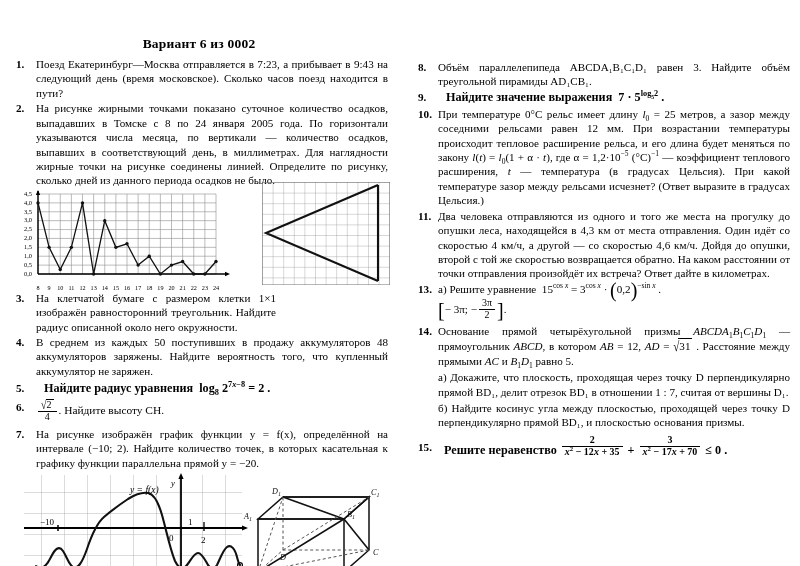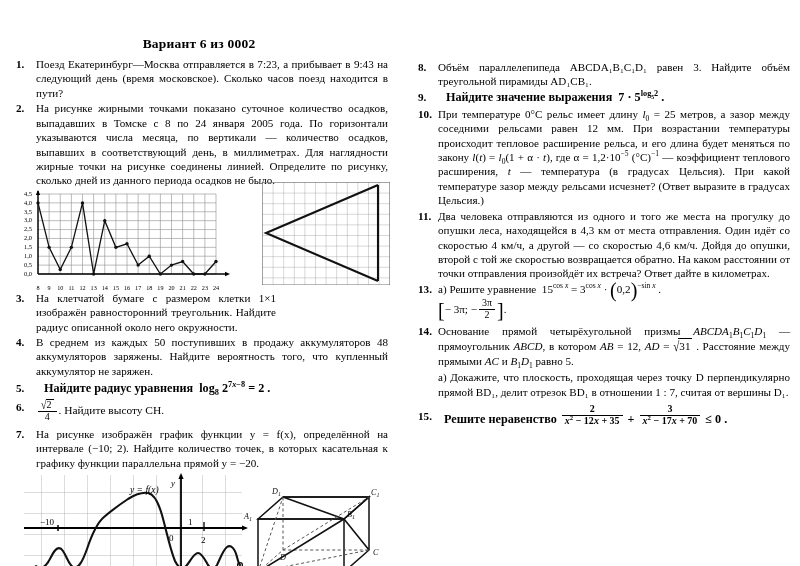--- a/index.html
+++ b/index.html
@@ -430,20 +430,21 @@
             <span style="font-size:20px;vertical-align:middle;line-height:.7">[</span><span>− 3π;  −</span><span class="frac big"><span class="top">3π</span><span class="bot">2</span></span><span style="font-size:20px;vertical-align:middle;line-height:.7">]</span>.
           </span>
         </div>
       </div>
 
       <div class="prob" style="margin-top:2px">
         <div class="prob-num">14.</div>
         <div class="prob-body">
           <span>Основание прямой четырёхугольной призмы <i class="m">ABCDA</i><sub>1</sub><i class="m">B</i><sub>1</sub><i class="m">C</i><sub>1</sub><i class="m">D</i><sub>1</sub> — прямоугольник <i class="m">ABCD</i>, в котором <i class="m">AB</i> = 12, <i class="m">AD</i> = <span class="sqrtsym">√</span><span class="sqrt">31</span> . Расстояние между прямыми <i class="m">AC</i> и <i class="m">B</i><sub>1</sub><i class="m">D</i><sub>1</sub> равно 5.</span>
           <span class="sub">а) Докажите, что плоскость, проходящая через точку D перпендикулярно прямой BD₁, делит отрезок BD₁ в отношении 1 : 7, считая от вершины D₁.</span>
+          <span class="sub">б) Найдите косинус угла между плоскостью, проходящей через точку D перпендикулярно прямой BD₁, и плоскостью основания призмы.</span>
         </div>
       </div>
 
       <div class="prob" style="margin-top:6px;align-items:center">
         <div class="prob-num">15.</div>
         <div class="prob-body bigger" style="display:flex;align-items:flex-end;gap:3px">
           <span style="margin-left:6px">Решите неравенство</span>
           <span class="frac big">
             <span class="top">2</span>
             <span class="bot"><i class="m">x</i><sup>2</sup> − 12<i class="m">x</i> + 35</span>

